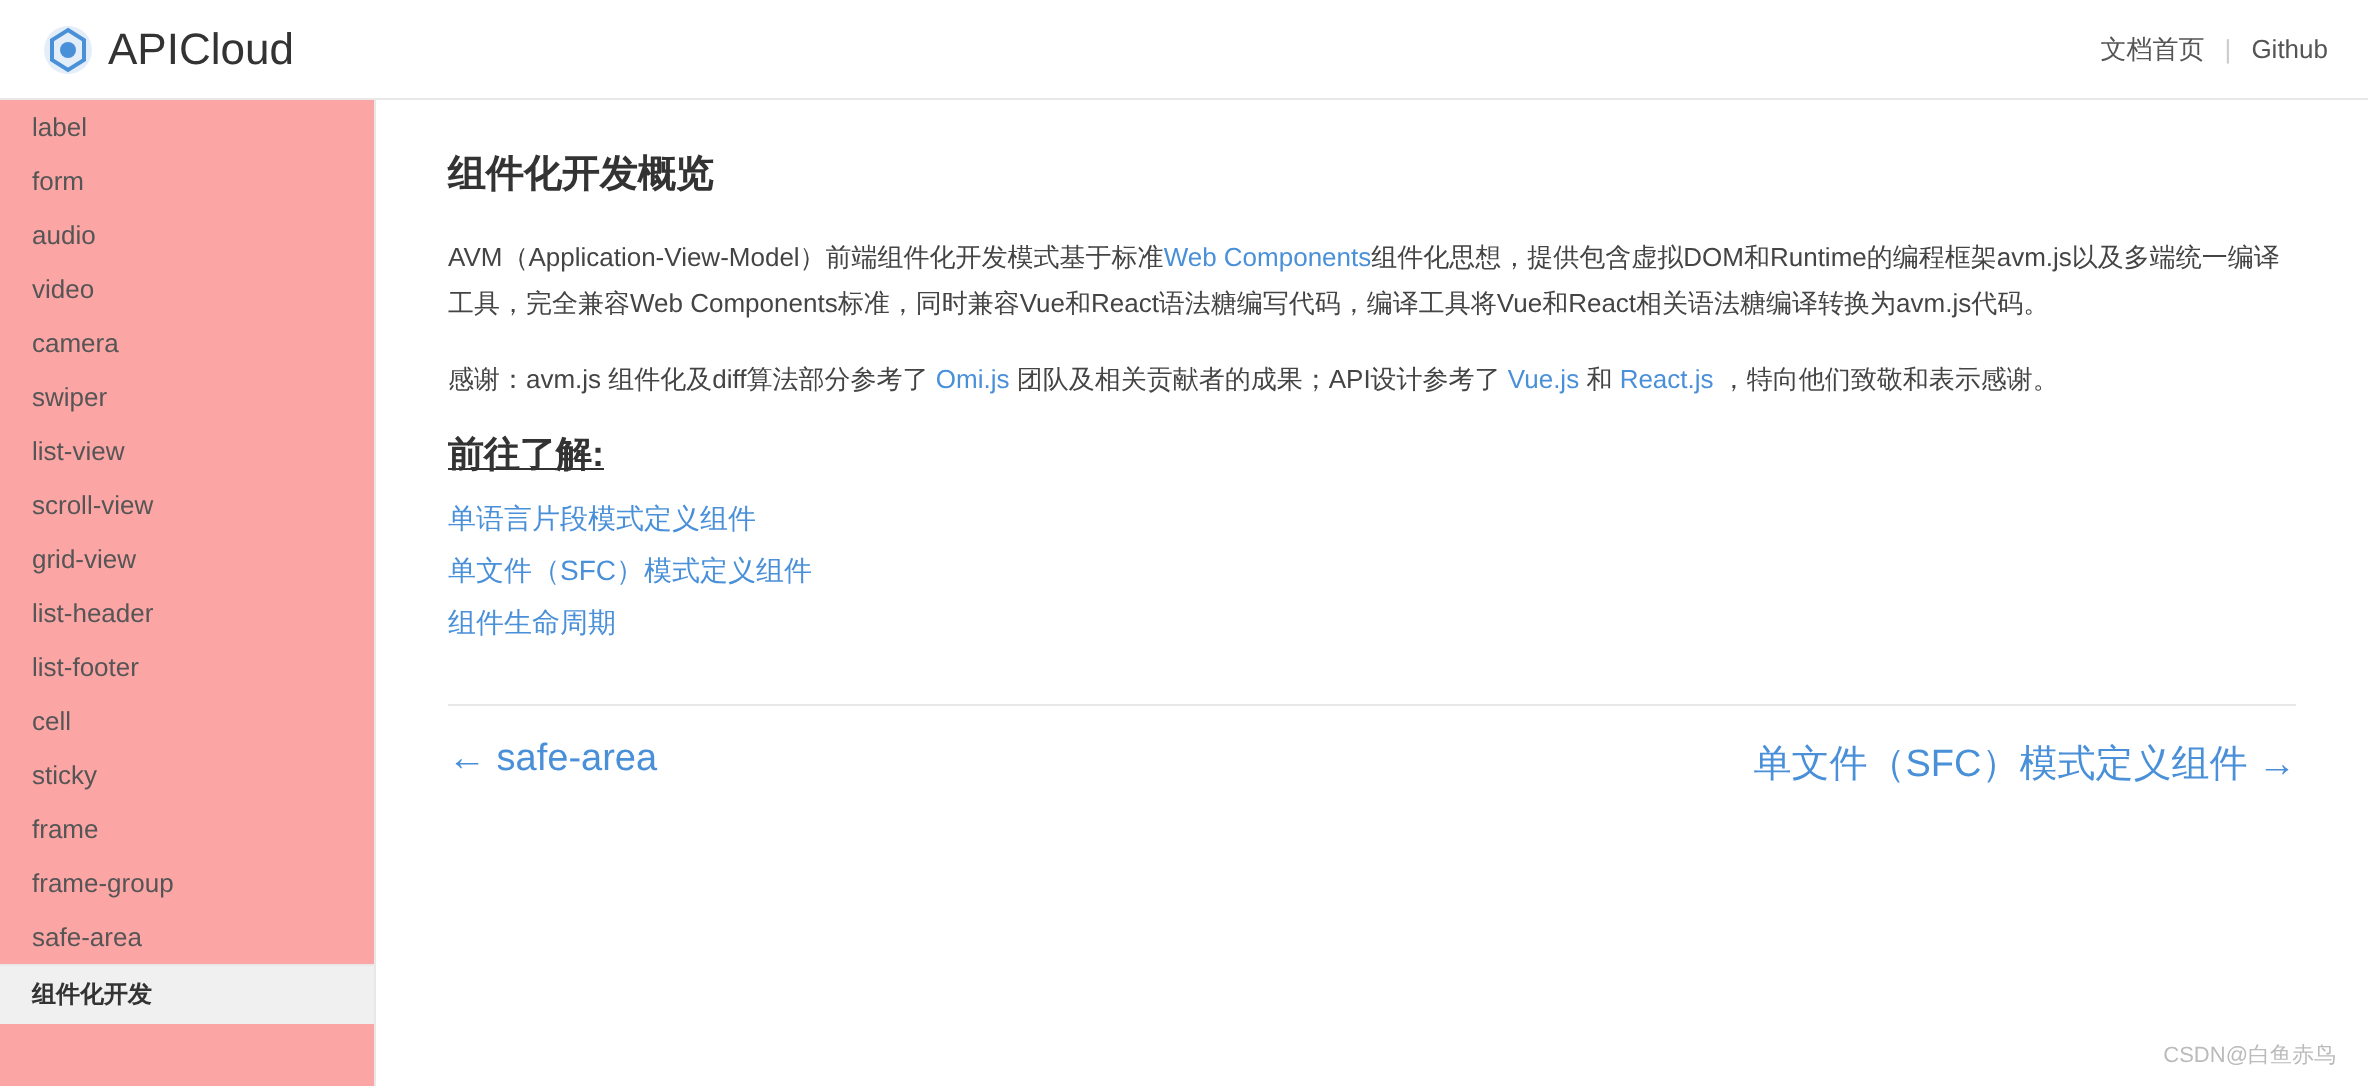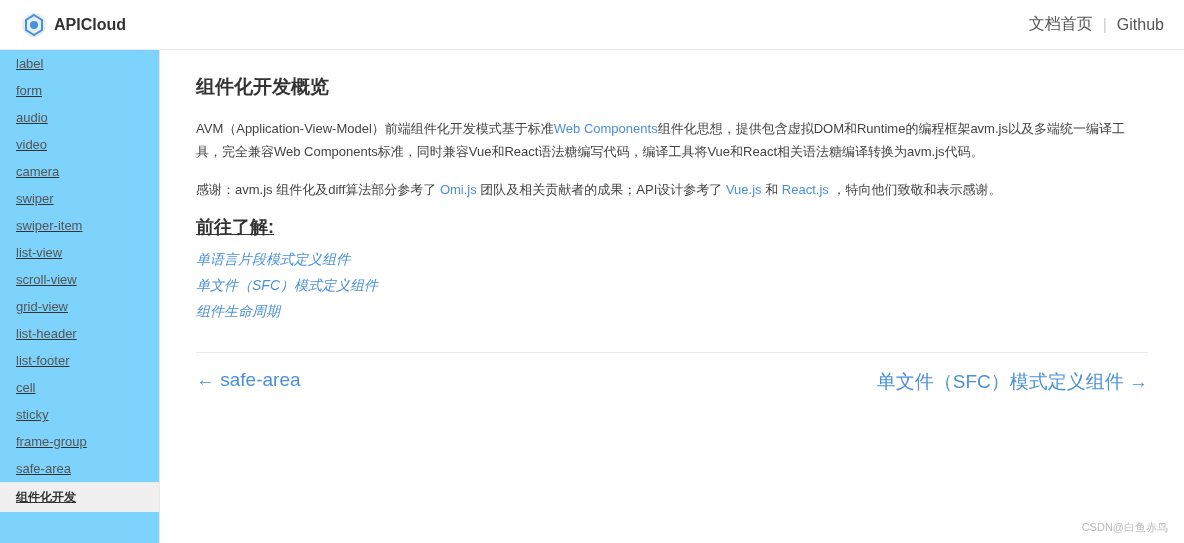--- a/index.html
+++ b/index.html
@@ -4,53 +4,52 @@
   <style>
     * { margin: 0; padding: 0; box-sizing: border-box; }
     body { font-family: -apple-system, BlinkMacSystemFont, "Segoe UI", Arial, sans-serif; font-size: 14px; color: #333; background: #fff; display: flex; flex-direction: column; height: 543px; overflow: hidden; }
 
     
     #header {
       display: flex; align-items: center; justify-content: space-between;
       padding: 0 20px; height: 50px; background: #fff; border-bottom: 1px solid #e8e8e8;
       flex-shrink: 0;
     }
-    #header .logo { display: flex; align-items: center; gap: 6px; font-size: 16px; font-weight: bold; color: #333; }
+    #header .logo { display: flex; align-items: center; gap: 6px; font-size: 22px; font-weight: normal; color: #333; }
     #header .logo .logo-icon { width: 28px; height: 28px; }
-    #header .nav-links { display: flex; align-items: center; gap: 10px; font-size: 16px; color: #555; }
+    #header .nav-links { display: flex; align-items: center; gap: 10px; font-size: 13px; color: #555; }
     #header .nav-links a { color: #555; text-decoration: none; }
     #header .nav-links .divider { color: #ccc; }
 
     
     #main { display: flex; flex: 1; overflow: hidden; }
 
     
     #sidebar {
-      width: 160px; flex-shrink: 0; overflow-y: auto; background: #7dd3fc;
+      width: 188px; flex-shrink: 0; overflow-y: auto; background: #fca5a5;
       border-right: 1px solid #e8e8e8;
-      text-decoration: underline;
     }
     .sidebar-item {
       padding: 6px 16px; font-size: 13px; color: #555; cursor: pointer;
       white-space: nowrap; overflow: hidden; text-overflow: ellipsis;
     }
     .sidebar-group-label {
       padding: 6px 16px; font-size: 12px; color: #333; font-weight: bold;
       background: #f0f0f0; border-top: 1px solid #e8e8e8;
     }
 
     
     #content {
       flex: 1; overflow-y: auto; padding: 24px 36px;
     }
     #content h1 { font-size: 19px; font-weight: bold; margin-bottom: 17px; color: #333; }
     #content p { font-size: 13px; line-height: 1.8; color: #444; margin-bottom: 14px; }
     #content a { color: #4a90d9; text-decoration: none; }
     .section-title { font-size: 18px; font-weight: bold; margin-bottom: 12px; color: #333; text-decoration: underline; }
-    .link-list { margin-bottom: 31px; font-style: italic; }
+    .link-list { margin-bottom: 31px; }
     .link-list a { display: block; font-size: 14px; color: #4a90d9; margin-bottom: 8px; text-decoration: none; }
     .nav-footer {
       display: flex; justify-content: space-between; margin-top: 24px;
       padding-top: 16px; border-top: 1px solid #e8e8e8;
     }
     .nav-footer a { color: #4a90d9; font-size: 19px; text-decoration: none; }
 
     
     #footer-mark {
       position: fixed; bottom: 8px; right: 16px;
@@ -78,28 +77,28 @@
 
 <div id="main">
 
   <div id="sidebar">
   <div class="sidebar-item">label</div>
       <div class="sidebar-item">form</div>
       <div class="sidebar-item">audio</div>
       <div class="sidebar-item">video</div>
       <div class="sidebar-item">camera</div>
       <div class="sidebar-item">swiper</div>
-      <div class="sidebar-item">swiper-item</div>
       <div class="sidebar-item">list-view</div>
       <div class="sidebar-item">scroll-view</div>
       <div class="sidebar-item">grid-view</div>
       <div class="sidebar-item">list-header</div>
       <div class="sidebar-item">list-footer</div>
       <div class="sidebar-item">cell</div>
       <div class="sidebar-item">sticky</div>
+      <div class="sidebar-item">frame</div>
       <div class="sidebar-item">frame-group</div>
       <div class="sidebar-item">safe-area</div>
       <div class="sidebar-group-label">组件化开发</div>
     </div>
 
   <div id="content">
     <h1>组件化开发概览</h1>
 
     <p>
       AVM（Application-View-Model）前端组件化开发模式基于标准<a>Web Components</a>组件化思想，提供包含虚拟DOM和Runtime的编程框架avm.js以及多端统一编译工具，完全兼容Web Components标准，同时兼容Vue和React语法糖编写代码，编译工具将Vue和React相关语法糖编译转换为avm.js代码。

